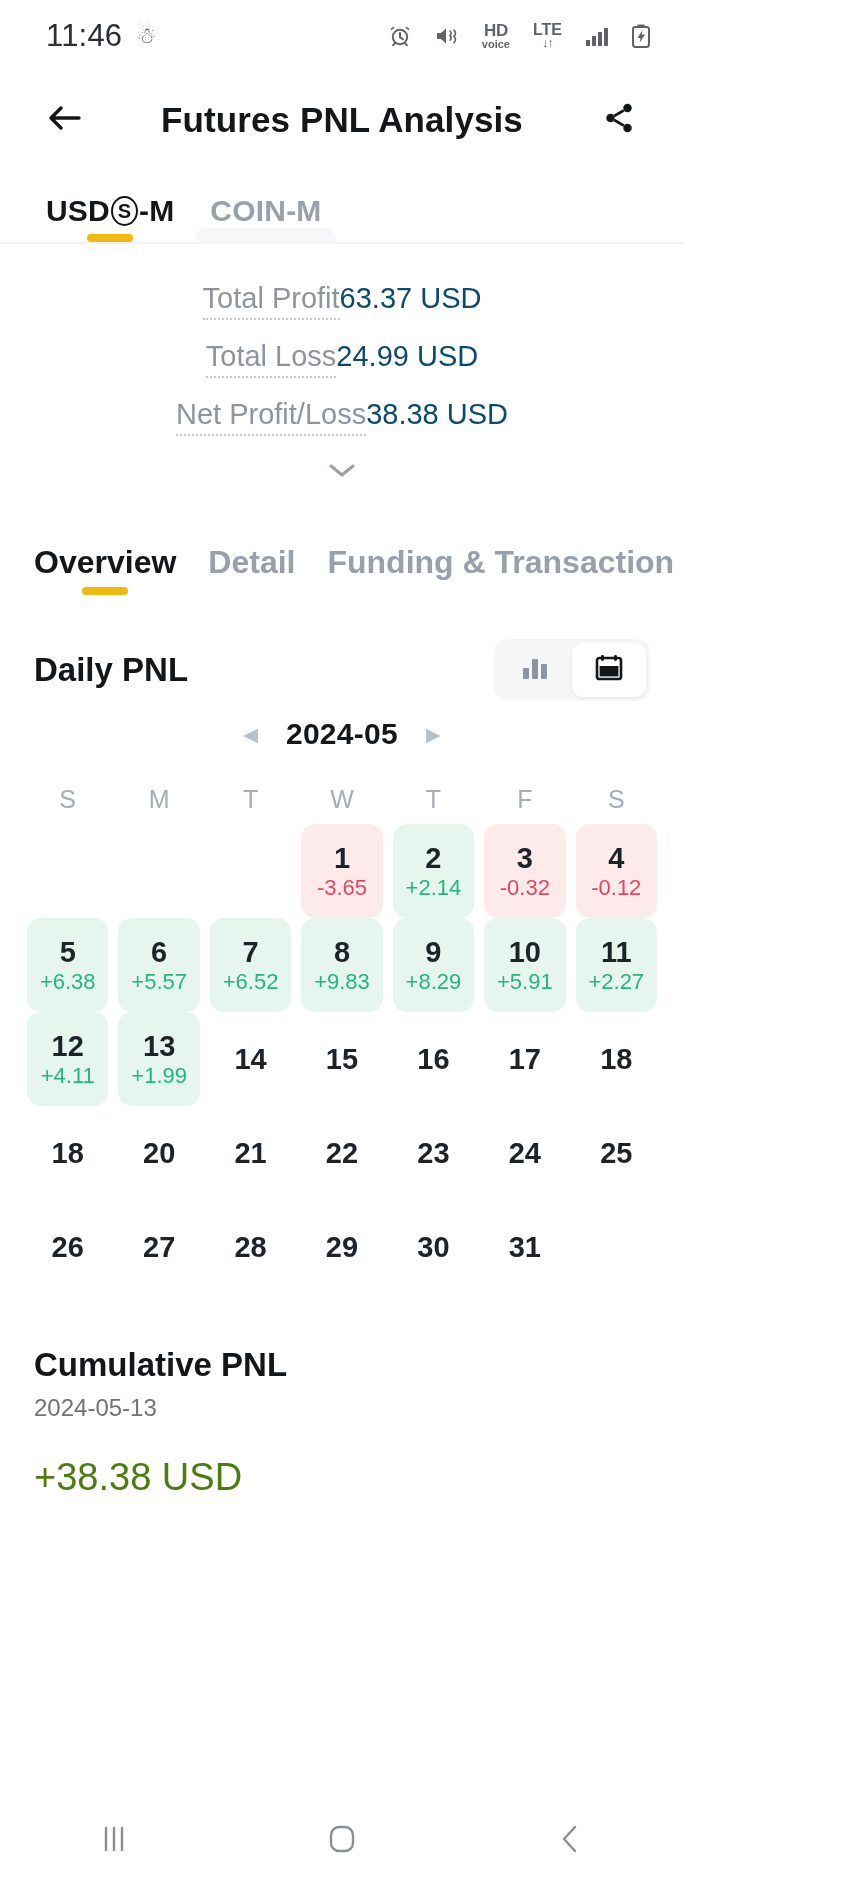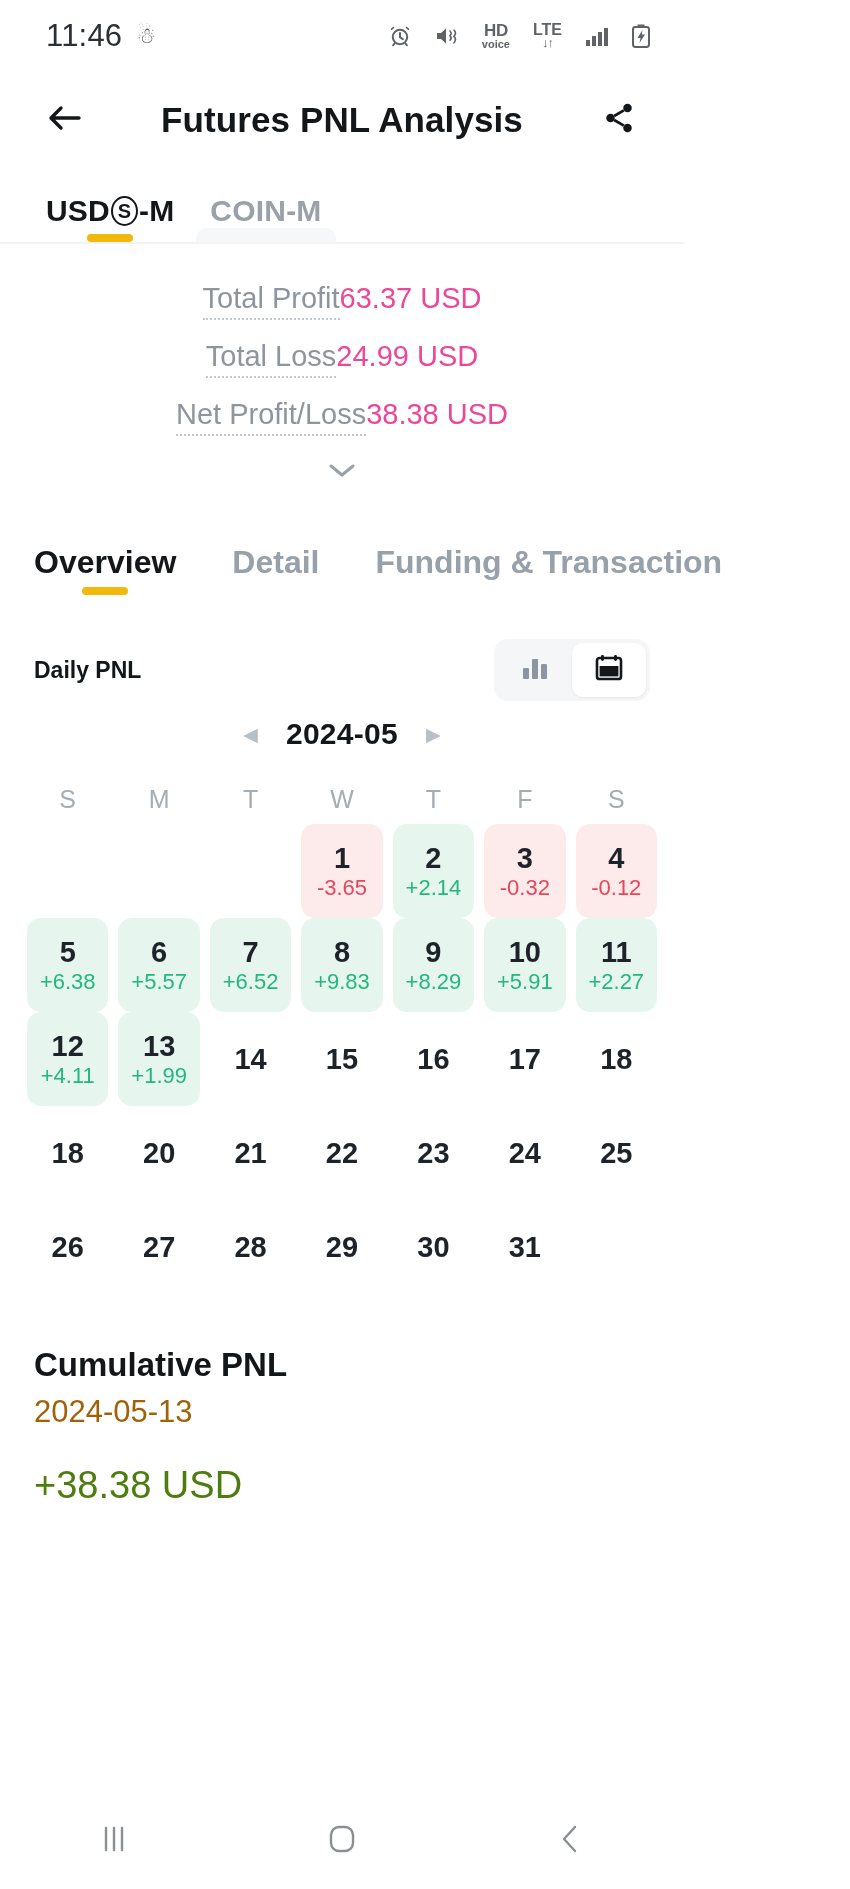--- a/index.html
+++ b/index.html
@@ -72,40 +72,40 @@
     background: #f6f7f8; border-radius: 10px 10px 0 0;
   }
 
   
   .summary { padding: 28px 34px 0 34px; }
   .srow { display: flex; align-items: baseline; justify-content: center; padding: 10px 0; }
   .slabel {
     font-size: 29px; color: #8e959e; font-weight: 400;
     border-bottom: 2px dotted #c2c7cd; padding-bottom: 3px;
   }
-  .svalue { font-size: 29px; color: #ec4899; font-weight: 400; }
+  .svalue { font-size: 29px; color: #0c4a6e; font-weight: 400; }
 
   .expand { display: flex; justify-content: center; padding: 14px 0 6px; cursor: pointer; }
 
   
-  .sectabs { display: flex; align-items: center; gap: 56px; padding: 54px 34px 0 34px; }
+  .sectabs { display: flex; align-items: center; gap: 32px; padding: 54px 34px 0 34px; }
   .stab { position: relative; padding-bottom: 18px; cursor: pointer; }
   .stab .lbl { font-size: 32px; font-weight: 700; color: #98a0aa; white-space: nowrap; }
   .stab.active .lbl { color: #14171a; }
   .stab.active::after {
     content: ""; position: absolute; left: 50%; transform: translateX(-50%);
     bottom: 4px; width: 46px; height: 8px; border-radius: 4px; background: #f0b90b;
   }
 
   
   .daily-head {
     display: flex; align-items: center; justify-content: space-between;
     padding: 40px 34px 0 34px;
   }
-  .daily-title { font-size: 23px; font-weight: 700; color: #14171a; }
+  .daily-title { font-size: 33px; font-weight: 700; color: #14171a; }
   .viewtoggle {
     display: flex; background: #f5f6f7; border-radius: 14px; padding: 4px; gap: 0;
   }
   .vt-btn {
     width: 74px; height: 54px; border-radius: 11px;
     display: flex; align-items: center; justify-content: center; cursor: pointer;
   }
   .vt-btn.active { background: #ffffff; box-shadow: 0 1px 3px rgba(0,0,0,.07); }
 
   .monthnav {
@@ -129,21 +129,21 @@
   .daybox.neg { background: #fdeaea; }
   .daybox.empty { background: transparent; cursor: default; }
   .dnum { font-size: 29px; font-weight: 700; color: #1e2329; line-height: 1; }
   .dval { font-size: 22px; font-weight: 400; line-height: 1; }
   .dval.pos { color: #23b77f; }
   .dval.neg { color: #e8455b; }
 
   
   .cumulative { padding: 52px 34px 0 34px; }
   .cum-title { font-size: 33px; font-weight: 700; color: #14171a; }
-  .cum-date { font-size: 31px; color: #a16207; padding-top: 10px; }
+  .cum-date { font-size: 24px; color: #737373; padding-top: 10px; }
   .cum-value { font-size: 38px; font-weight: 400; color: #4d7c0f; padding-top: 34px; }
 
   
   .navbar {
     position: absolute; left: 0; right: 0; bottom: 0;
     height: 96px; display: flex; align-items: center; justify-content: space-around;
     background: #ffffff;
   }
   .nav-btn { width: 110px; height: 70px; display: flex; align-items: center; justify-content: center; cursor: pointer; }
 </style>

